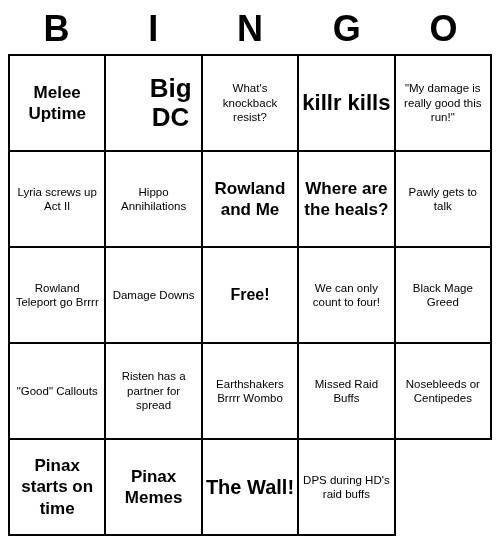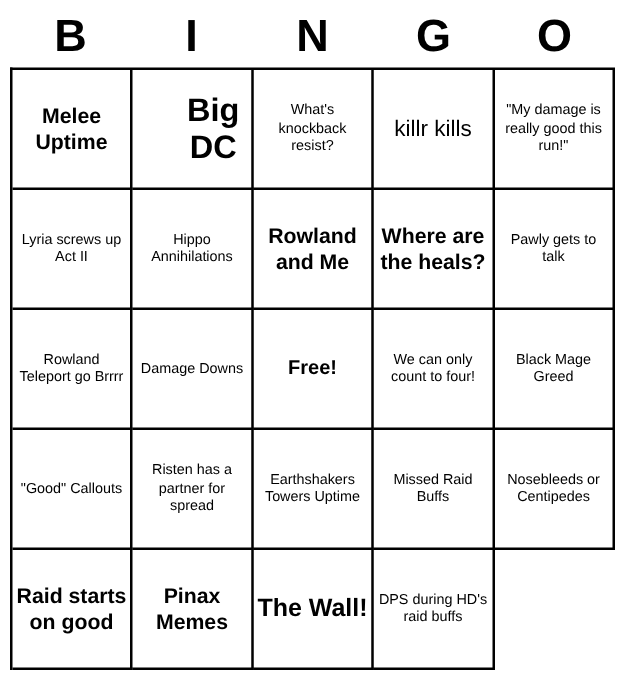--- a/index.html
+++ b/index.html
@@ -60,22 +60,22 @@
       font-size: 17px;
       font-weight: bold;
     }
     .bingo-cell.big-dc {
       font-size: 26px;
       font-weight: bold;
       line-height: 1.1;
       padding-left: 37px;
     }
     .bingo-cell.killr {
-      font-size: 18px;
-      font-weight: normal;
+      font-size: 22px;
+      font-weight: bold;
     }
     .bingo-cell.the-wall {
       font-size: 20px;
       font-weight: bold;
     }
   </style>
 </head>
 <body>
 
 <div class="bingo-header">
@@ -97,20 +97,20 @@
     <div class="bingo-cell large-text">Rowland and Me</div>
     <div class="bingo-cell large-text">Where are the heals?</div>
     <div class="bingo-cell">Pawly gets to talk</div>
     <div class="bingo-cell">Rowland Teleport go Brrrr</div>
     <div class="bingo-cell">Damage Downs</div>
     <div class="bingo-cell free">Free!</div>
     <div class="bingo-cell">We can only count to four!</div>
     <div class="bingo-cell">Black Mage Greed</div>
     <div class="bingo-cell">"Good" Callouts</div>
     <div class="bingo-cell">Risten has a partner for spread</div>
-    <div class="bingo-cell">Earthshakers Towers Uptime</div>
+    <div class="bingo-cell">Earthshakers Brrrr Wombo</div>
     <div class="bingo-cell">Missed Raid Buffs</div>
     <div class="bingo-cell">Nosebleeds or Centipedes</div>
-    <div class="bingo-cell large-text">Raid starts on good</div>
+    <div class="bingo-cell large-text">Pinax starts on time</div>
     <div class="bingo-cell large-text">Pinax Memes</div>
     <div class="bingo-cell the-wall">The Wall!</div>
     <div class="bingo-cell">DPS during HD's raid buffs</div>
   </div>
 
 </body></html>

